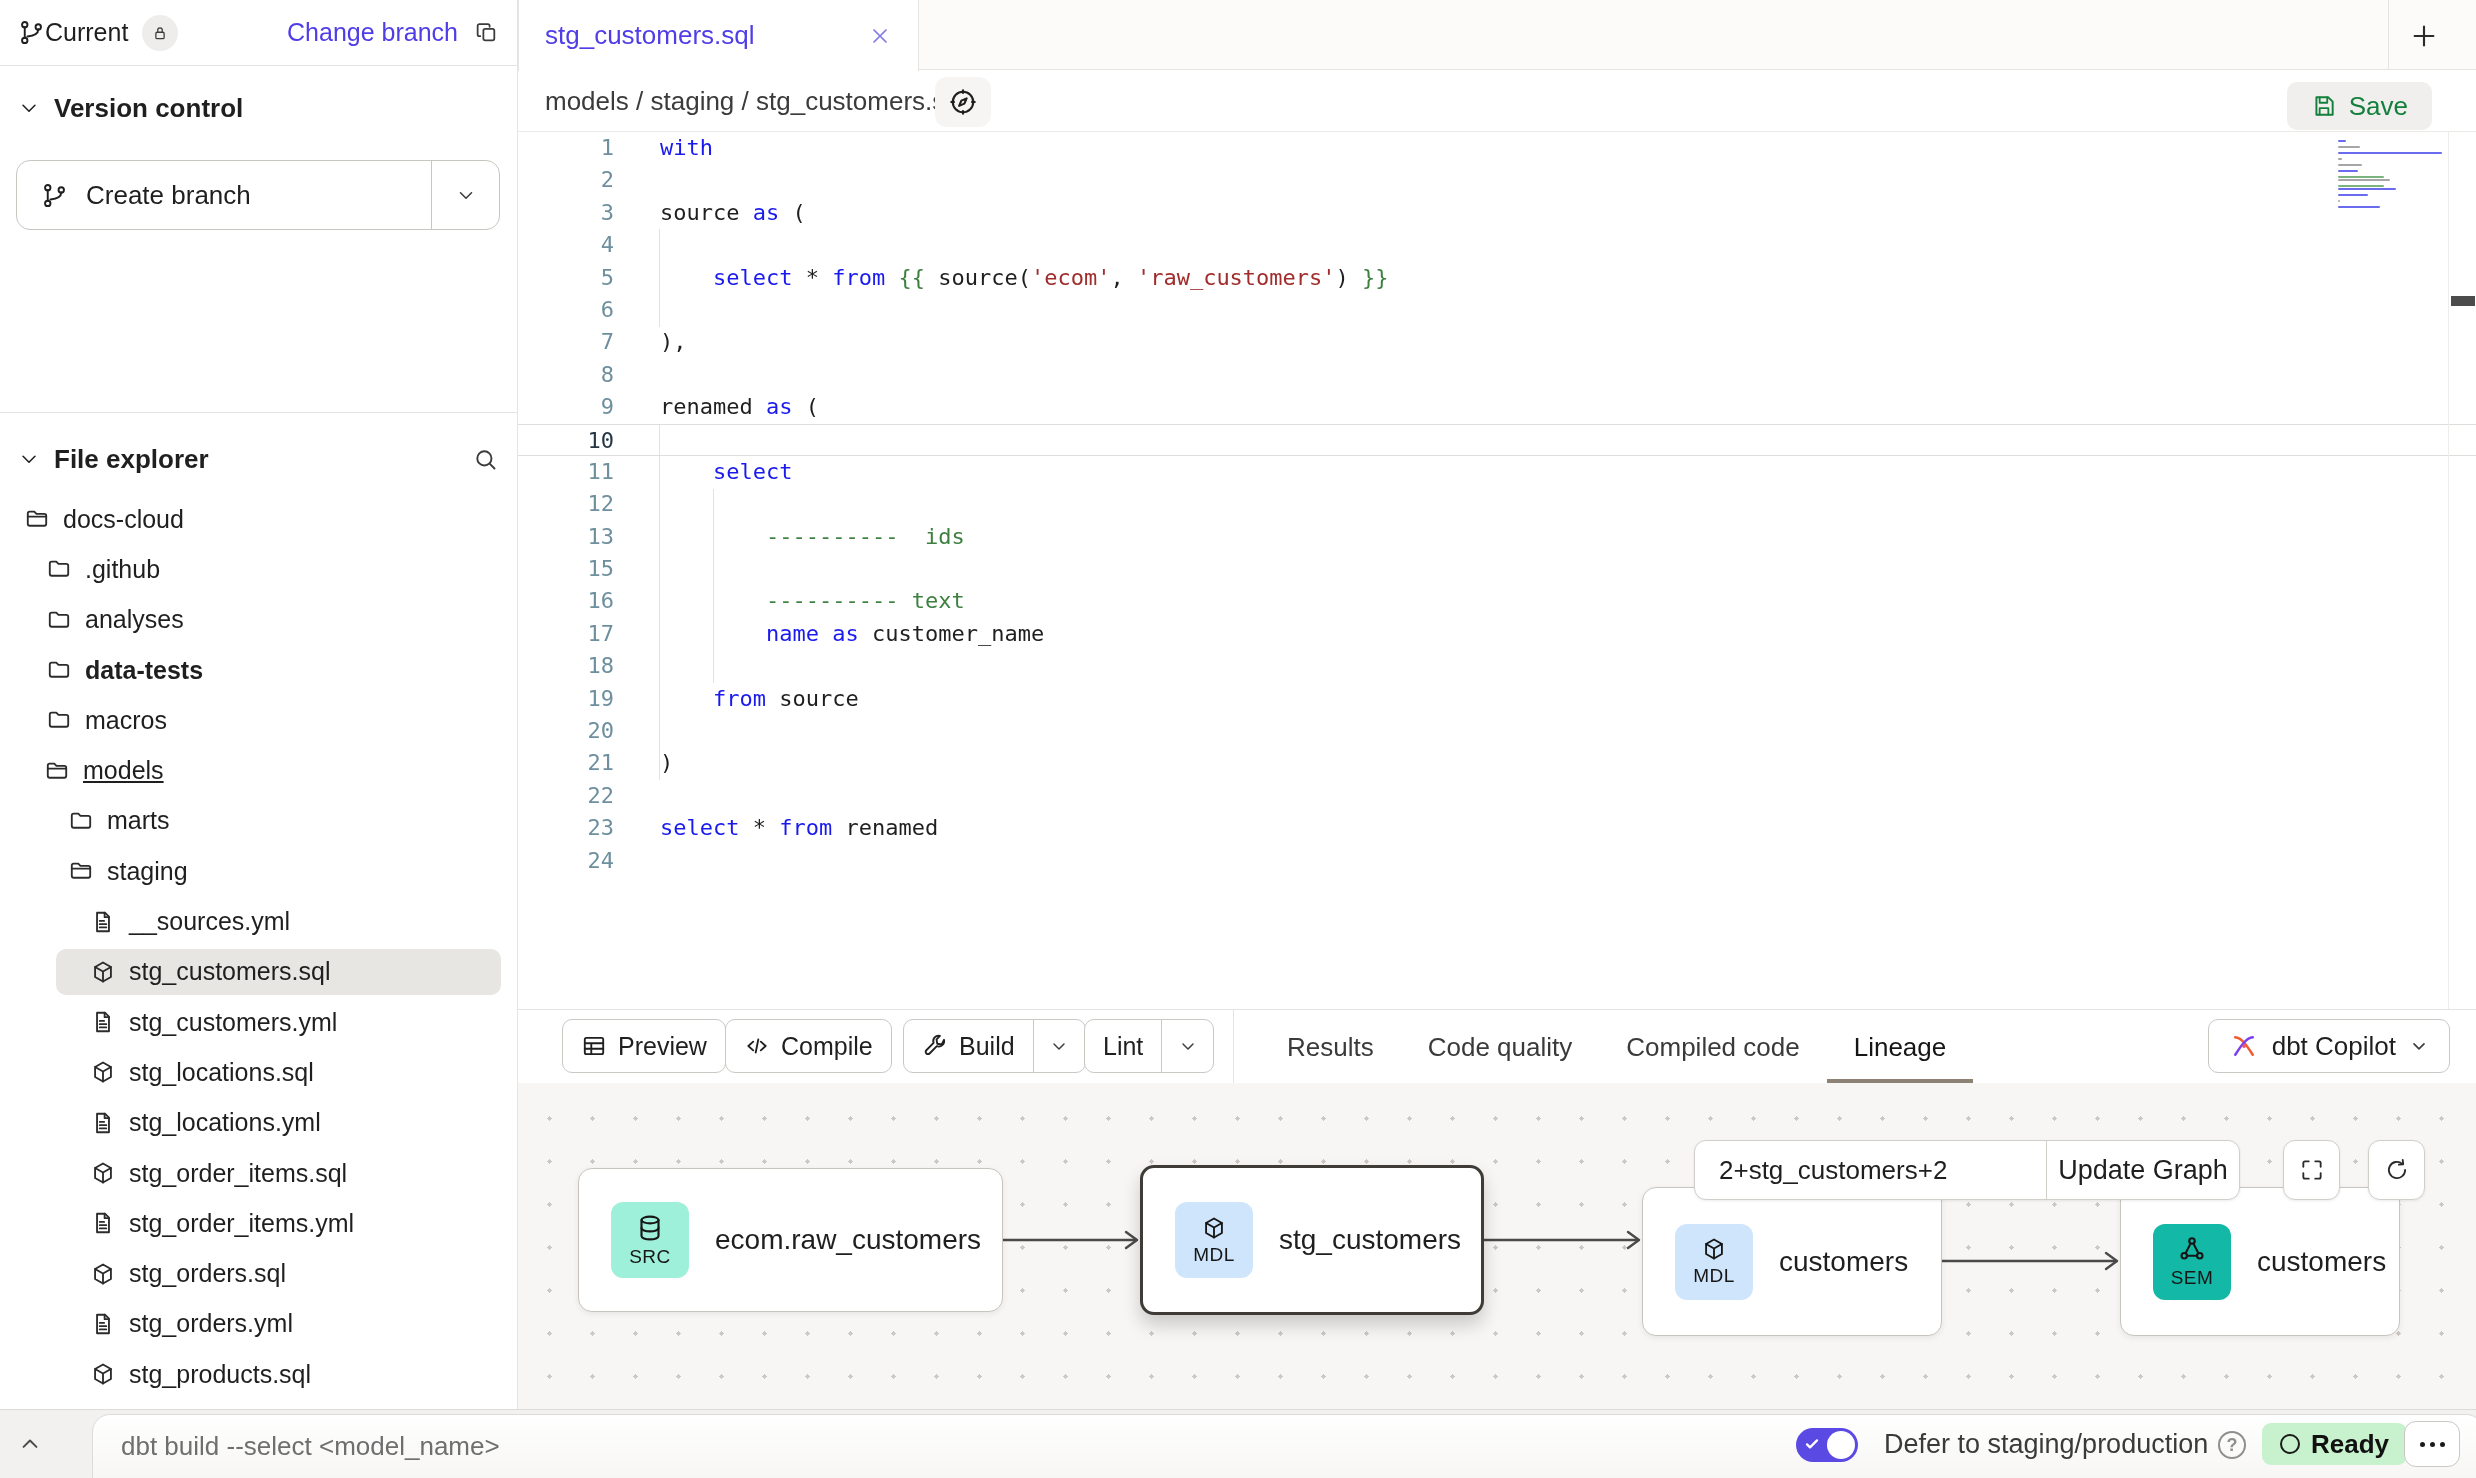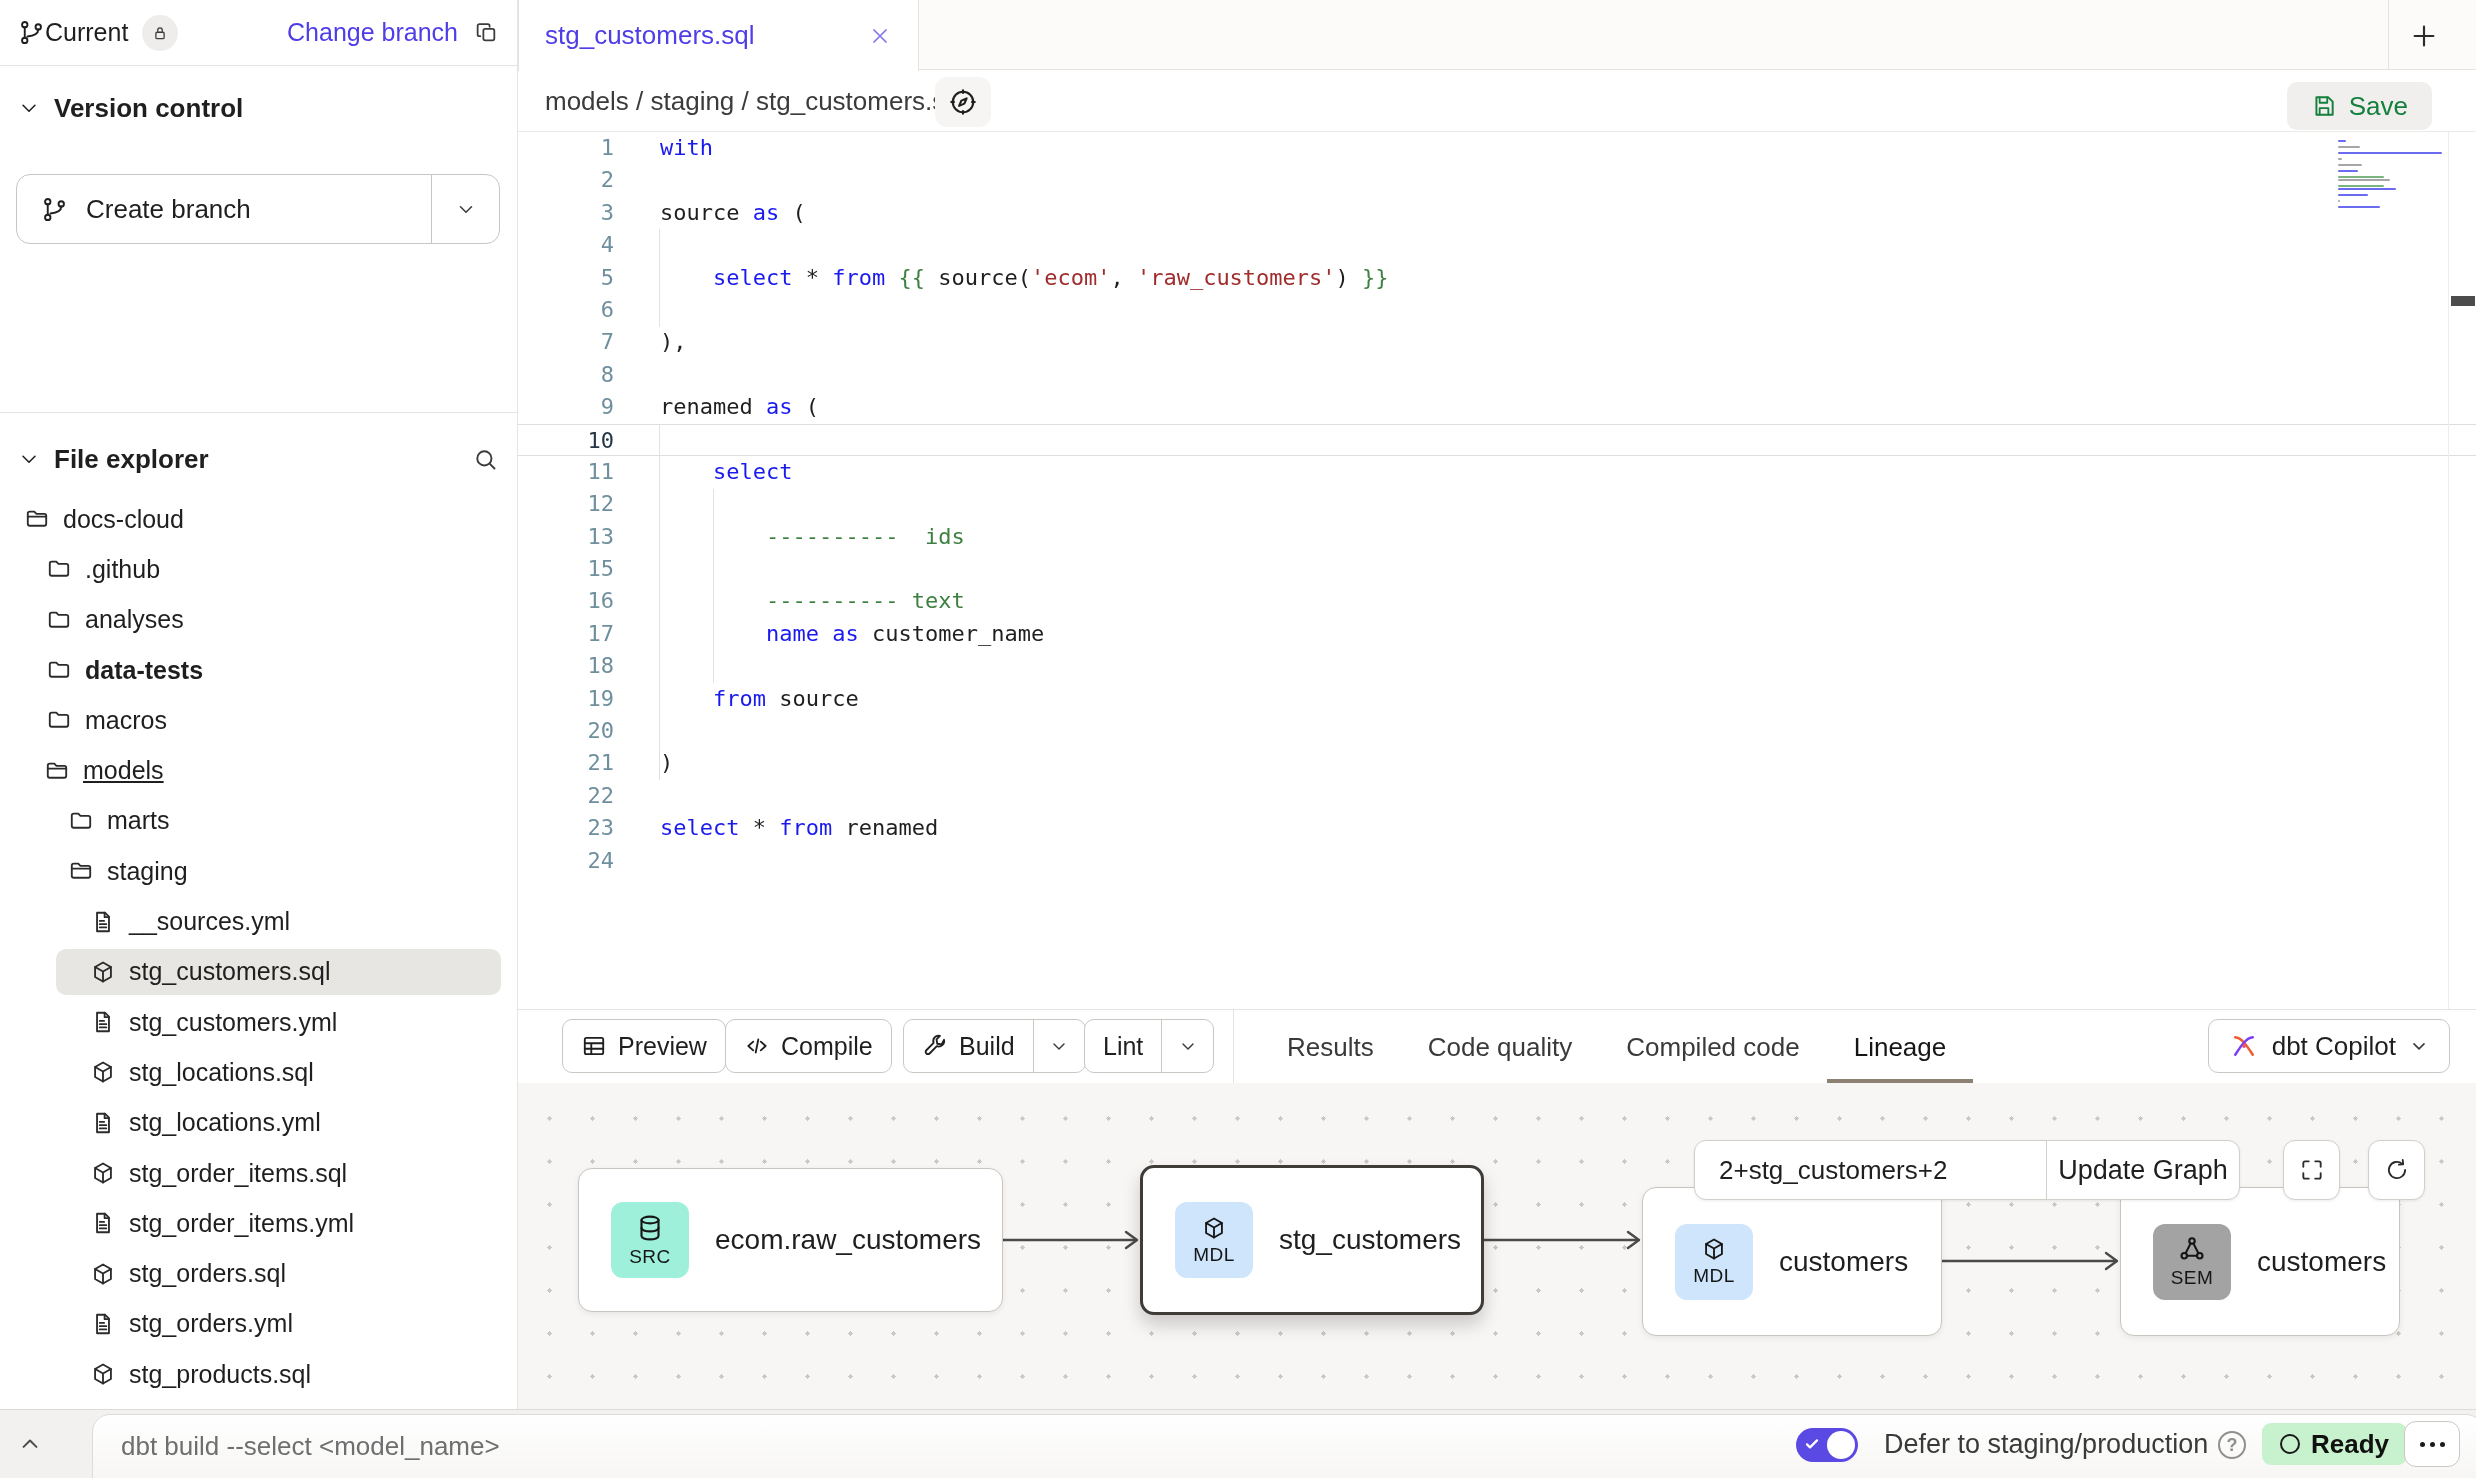--- a/index.html
+++ b/index.html
@@ -18,21 +18,21 @@
   #sidebar{position:absolute;left:0;top:0;width:518px;height:1409px;background:#fff;border-right:1px solid var(--border);}
   #branch-row{position:absolute;left:0;top:0;width:100%;height:66px;border-bottom:1px solid var(--border);display:flex;align-items:center;padding:0 18px;}
   #branch-row .blabel{font-size:25px;text-align:right;}
   .lock-pill{width:36px;height:36px;border-radius:50%;background:#efedeb;display:flex;align-items:center;justify-content:center;margin-left:14px;color:#3c3c3c;}
   #change-branch{margin-left:auto;color:var(--accent);font-size:25px;font-weight:500;cursor:pointer;}
   #copy-btn{margin-left:16px;color:#3c3c3c;}
 
   .section-head{display:flex;align-items:center;padding:0 18px;color:#1f1f1f;}
   .section-head .title{font-size:26px;font-weight:700;margin-left:14px;}
   #vc-head{position:absolute;top:84px;left:0;right:0;height:48px;}
-  #create-branch{position:absolute;left:16px;top:160px;width:484px;height:70px;border:1.5px solid #c9c6c1;border-radius:14px;display:flex;align-items:center;background:#fff;cursor:pointer;margin-top:14px;}
+  #create-branch{position:absolute;left:16px;top:160px;width:484px;height:70px;border:1.5px solid #c9c6c1;border-radius:14px;display:flex;align-items:center;background:#fff;cursor:pointer;}
   #create-branch .main{flex:1;display:flex;align-items:center;padding-left:24px;height:100%;}
   #create-branch .lbl{font-size:26px;font-weight:500;margin-left:18px;}
   #create-branch .chev{width:68px;height:100%;border-left:1px solid #c9c6c1;display:flex;align-items:center;justify-content:center;color:#3c3c3c;}
 
   #fe-section{position:absolute;left:0;top:412px;right:0;bottom:0;border-top:1px solid var(--border);}
   #fe-head{position:absolute;top:22px;left:0;right:0;height:48px;}
   #fe-search{margin-left:auto;color:#3c3c3c;cursor:pointer;}
   #file-tree{position:absolute;top:81px;left:0;right:0;bottom:0;overflow:hidden;}
   .tree-row{height:50.3px;display:flex;align-items:center;font-size:25px;cursor:pointer;position:relative;}
   .tree-row .tree-icon{color:#2b2b2b;margin-right:13px;}
@@ -578,21 +578,21 @@
               <svg width="26" height="26" viewBox="0 0 24 24">
                 <path d="M12 3.2l7.3 4.2v9.2L12 20.8l-7.3-4.2V7.4z"></path>
                 <path d="M4.7 7.4L12 11.6l7.3-4.2M12 11.6v9.2"></path>
               </svg>
             </span>
             <span class="blab">MDL</span>
           </span>
           <span class="nlabel">customers</span>
         </div>
         <div class="lnode" style="left: 1602px; top: 104px; width: 280px; height: 149px;">
-          <span class="nbadge" style="background: #a3a3a3;">
+          <span class="nbadge" style="background: #14b8a6;">
             <span class="icon">
               <svg width="30" height="30" viewBox="0 0 24 24">
                 <circle cx="12" cy="5.6" r="2.2"></circle>
                 <circle cx="5.8" cy="17.4" r="2.2"></circle>
                 <circle cx="18.2" cy="17.4" r="2.2"></circle>
                 <path d="M10.9 7.5l-4 7.9M13.1 7.5l4 7.9M8 17.4h8"></path>
               </svg>
             </span>
             <span class="blab">SEM</span>
           </span>

